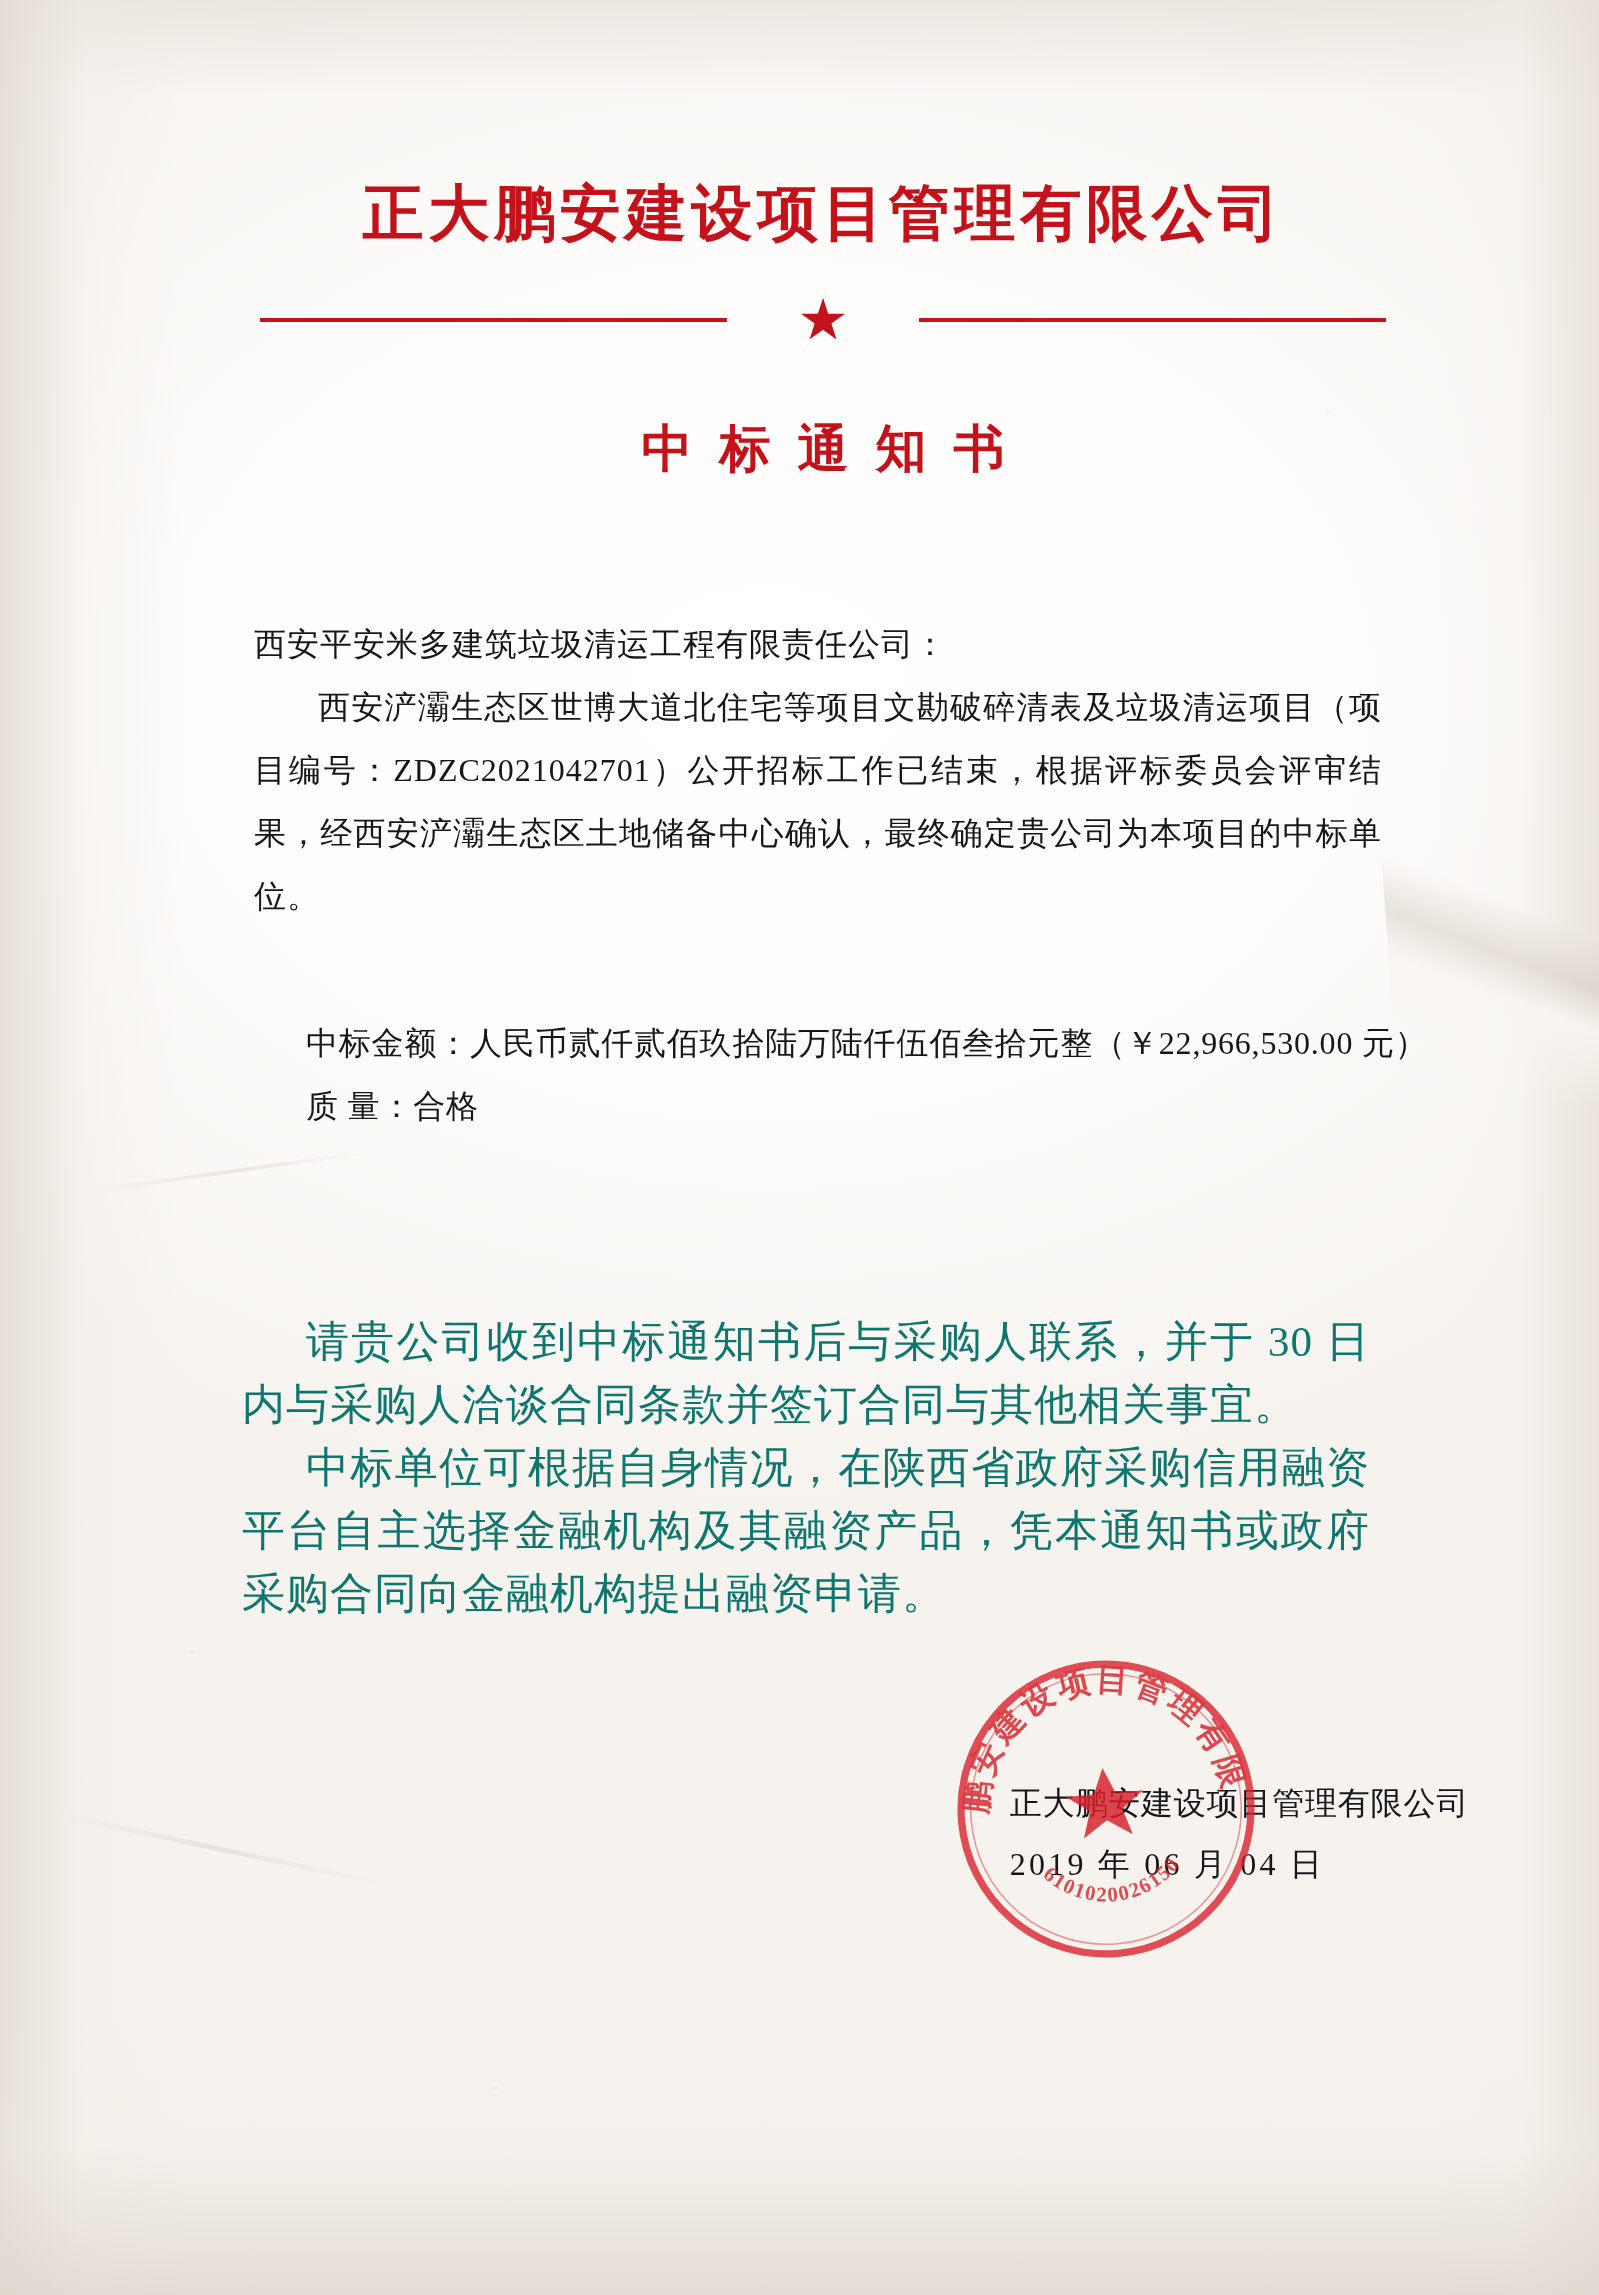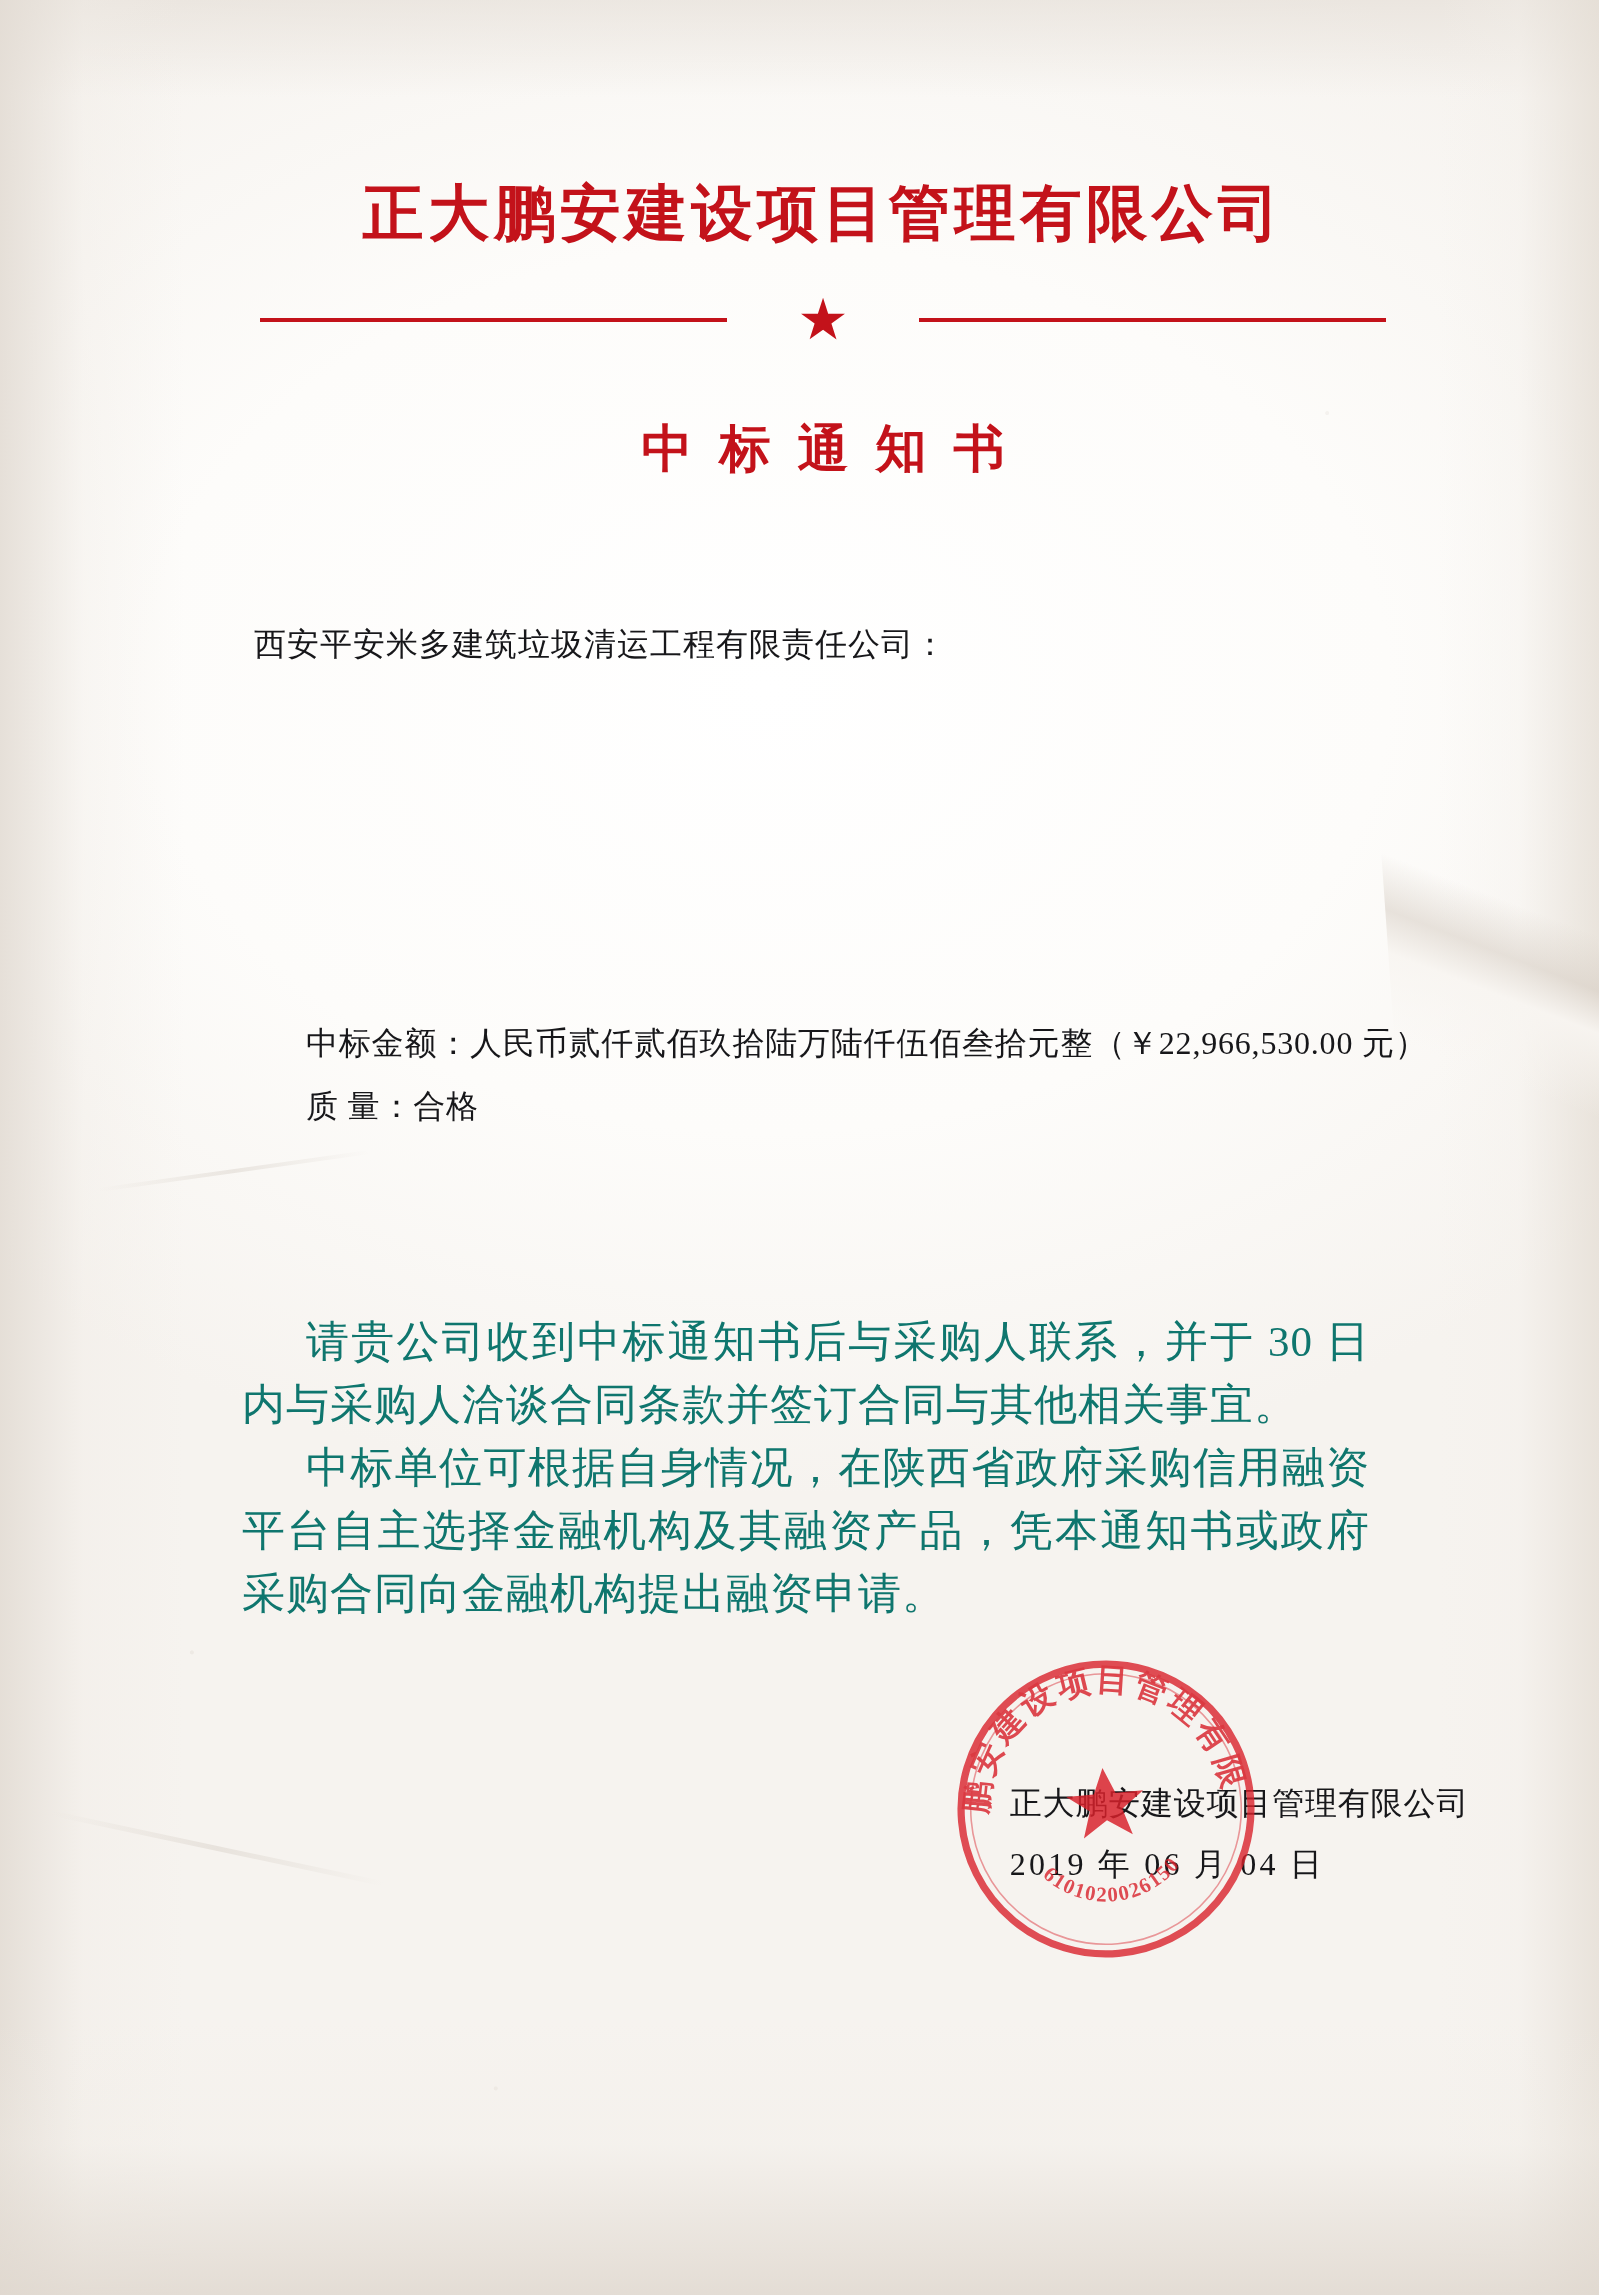--- a/index.html
+++ b/index.html
@@ -235,20 +235,21 @@
   <div class="rule-wrap">
     <div class="rule-line left"></div>
     <div class="rule-star">★</div>
     <div class="rule-line right"></div>
   </div>
 
   <div class="doc-title">中标通知书</div>
 
   <div class="body-block">
     <p>西安平安米多建筑垃圾清运工程有限责任公司：</p>
+    <p class="indent2">西安浐灞生态区世博大道北住宅等项目文勘破碎清表及垃圾清运项目（项目编号：ZDZC2021042701）公开招标工作已结束，根据评标委员会评审结果，经西安浐灞生态区土地储备中心确认，最终确定贵公司为本项目的中标单位。</p>
   </div>
 
   <div class="terms">
     <div class="row">
       <span class="label-spread">中标金额</span><span>：</span><span>人民币贰仟贰佰玖拾陆万陆仟伍佰叁拾元整（￥22,966,530.00 元）</span>
     </div>
     <div class="row">
       <span class="label-spread">质      量</span><span>：</span><span>合格</span>
     </div>
   </div>

